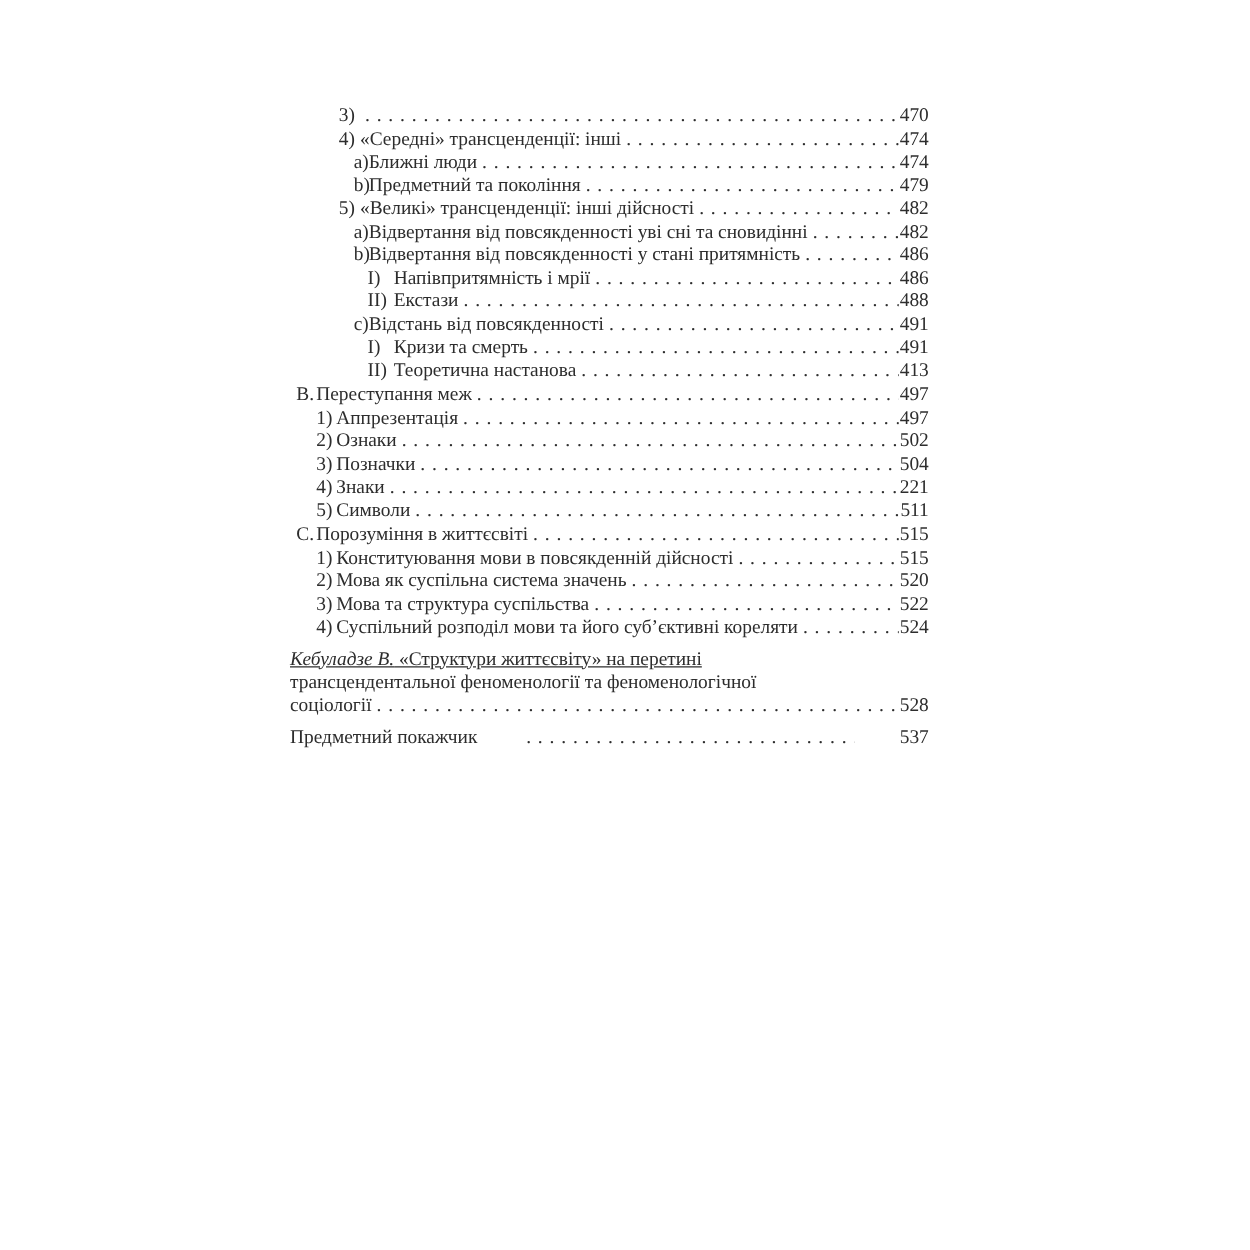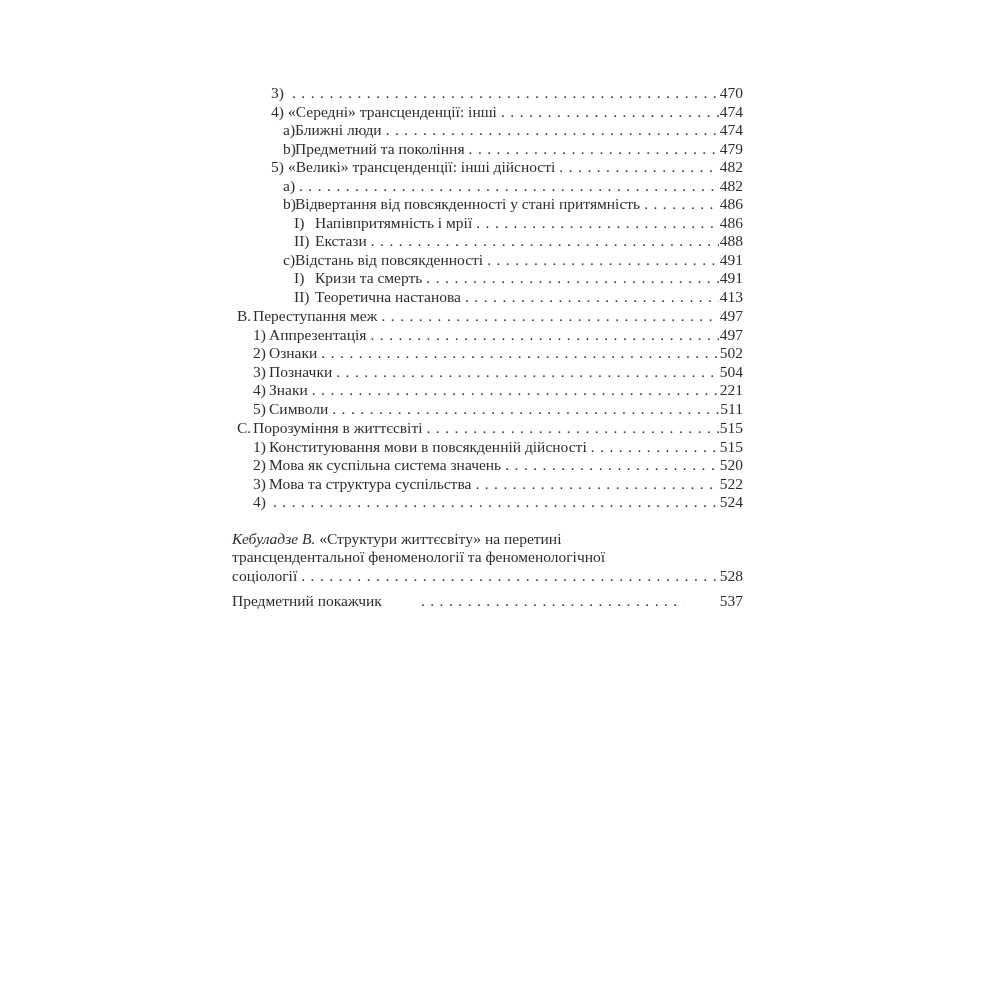--- a/index.html
+++ b/index.html
@@ -68,20 +68,21 @@
         <span class="page-num">479</span>
       </div>
       <div class="row lvl-n2">
         <span class="marker">5)</span>
         <span class="label">«Великі» трансценденції: інші дійсності</span>
         <span class="dots"></span>
         <span class="page-num">482</span>
       </div>
       <div class="row lvl-l3">
         <span class="marker">a)</span>
+        <span class="label">Відвертання від повсякденності уві сні та сновидінні</span>
         <span class="dots"></span>
         <span class="page-num">482</span>
       </div>
       <div class="row lvl-l3">
         <span class="marker">b)</span>
         <span class="label">Відвертання від повсякденності у стані притямність</span>
         <span class="dots"></span>
         <span class="page-num">486</span>
       </div>
       <div class="row lvl-r4">
@@ -169,24 +170,25 @@
         <span class="page-num">520</span>
       </div>
       <div class="row lvl-n1">
         <span class="marker">3)</span>
         <span class="label">Мова та структура суспільства</span>
         <span class="dots"></span>
         <span class="page-num">522</span>
       </div>
       <div class="row lvl-n1">
         <span class="marker">4)</span>
+        <span class="label">Суспільний розподіл мови та його суб’єктивні кореляти</span>
         <span class="dots"></span>
         <span class="page-num">524</span>
       </div>
-      <div class="row lvl-p0" style="margin-top: 18px;">
+      <div class="row lvl-p0" style="margin-top: 7px; text-decoration: underline;">
         <span class="label"><i>Кебуладзе В.</i><span> «Структури життєсвіту» на перетині</span></span>
       </div>
       <div class="row lvl-p0">
         <span class="label">трансцендентальної феноменології та феноменологічної</span>
       </div>
       <div class="row lvl-p0">
         <span class="label">соціології</span>
         <span class="dots"></span>
         <span class="page-num">528</span>
       </div>

